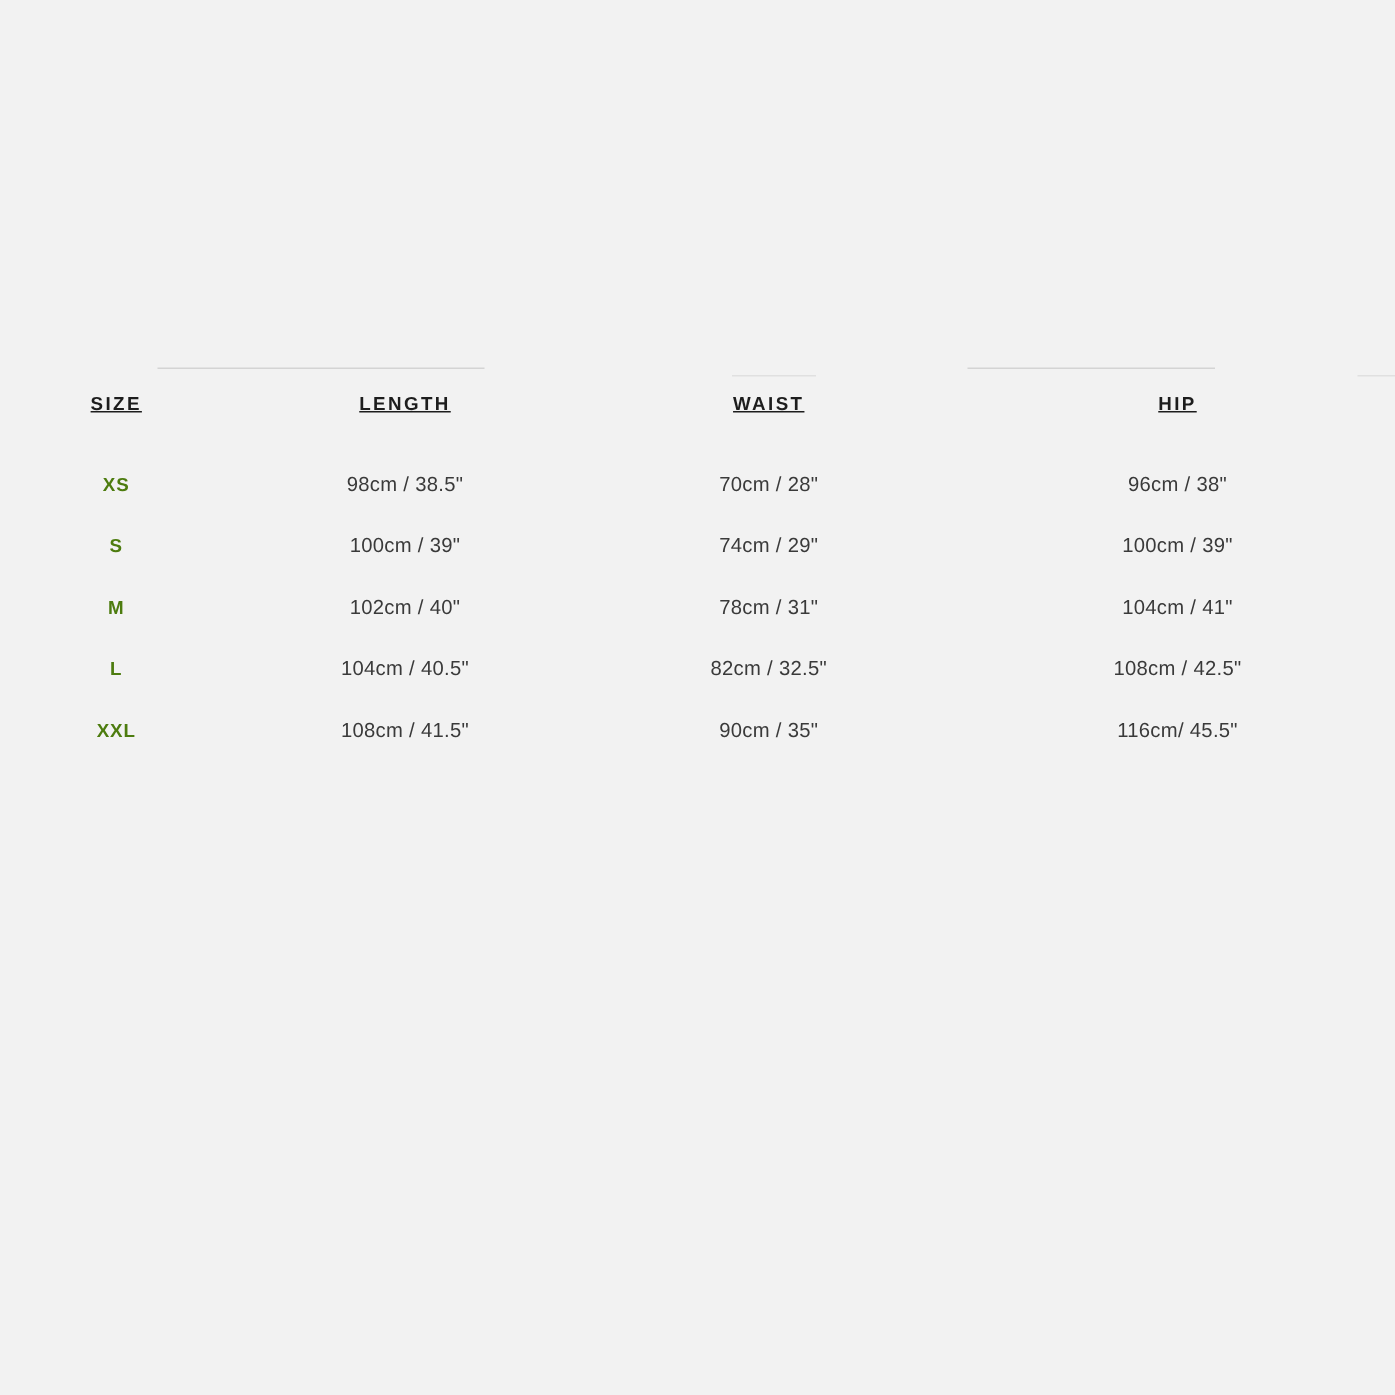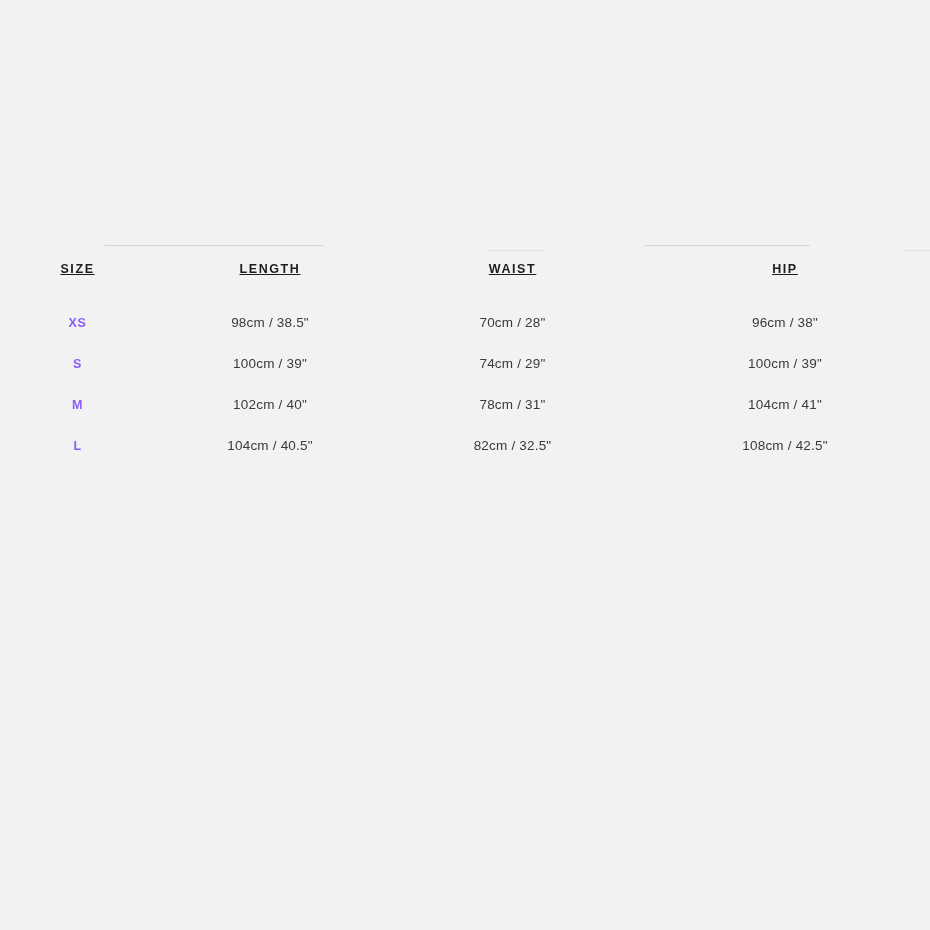--- a/index.html
+++ b/index.html
@@ -64,21 +64,21 @@
     font-size: 13.5px;
     color: #3a3a3a;
     padding: 13px 0;
     font-family: "Liberation Sans", sans-serif;
     letter-spacing: .2px;
   }
 
   .size-table tbody td.size-cell {
     font-weight: bold;
     font-size: 12.5px;
-    color: #8b5cf6;
+    color: #4d7c0f;
     letter-spacing: .6px;
   }
 </style>
 </head>
 <body>
 
 <div class="page">
 
   <div class="hairline h1"></div>
   <div class="hairline h2"></div>
@@ -118,16 +118,22 @@
         <td>102cm / 40"</td>
         <td>78cm / 31"</td>
         <td>104cm / 41"</td>
       </tr>
       <tr>
         <td class="size-cell">L</td>
         <td>104cm / 40.5"</td>
         <td>82cm / 32.5"</td>
         <td>108cm / 42.5"</td>
       </tr>
+      <tr>
+        <td class="size-cell">XXL</td>
+        <td>108cm / 41.5"</td>
+        <td>90cm / 35"</td>
+        <td>116cm/ 45.5"</td>
+      </tr>
     </tbody>
   </table>
 
 </div>
 
 </body></html>

